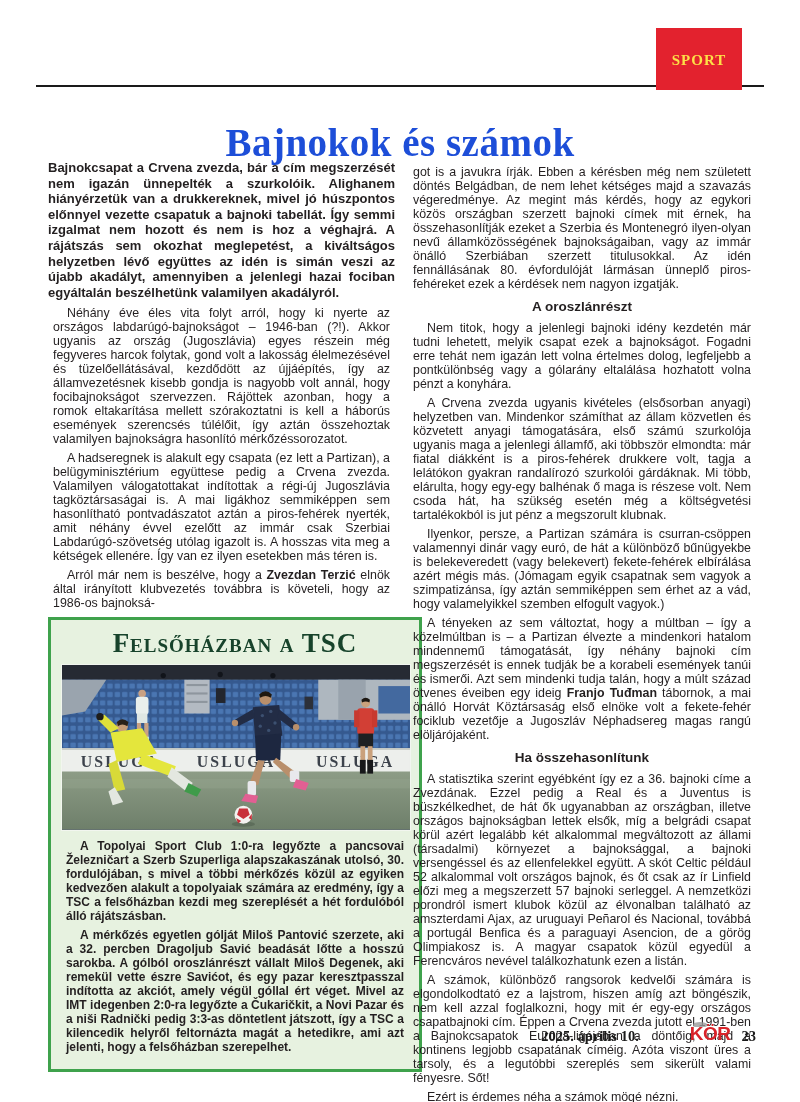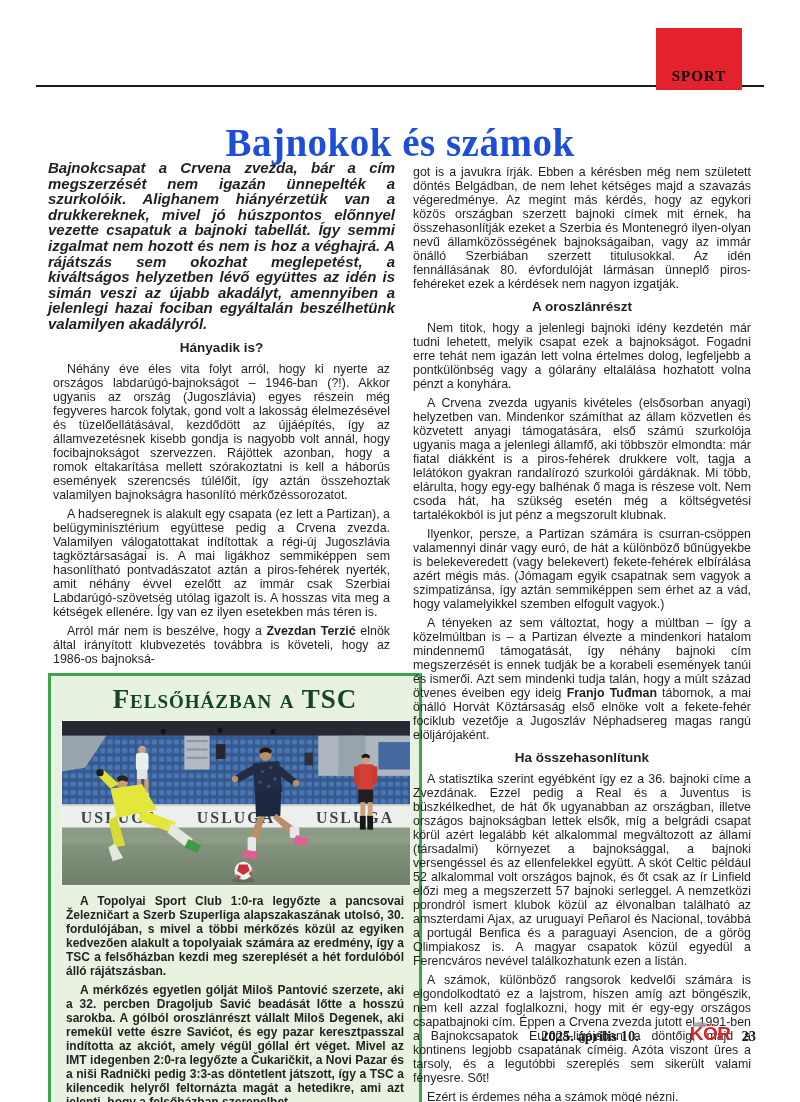--- a/index.html
+++ b/index.html
@@ -1,29 +1,29 @@
 <!DOCTYPE html>
 <html lang="hu"><head>
 <meta charset="utf-8">
 <style>
   html,body{margin:0;padding:0;background:#ffffff;}
   body{width:800px;height:1102px;position:relative;font-family:"Liberation Sans",sans-serif;color:#231f20;overflow:hidden;}
 
   .rule{position:absolute;left:36px;top:85px;width:728px;height:2px;background:#1a1a1a;}
 
   .sport-box{position:absolute;left:656px;top:28px;width:86px;height:62px;background:#e3222e;display:flex;align-items:flex-end;justify-content:center;z-index:5;}
-  .sport-box span{font-family:"Liberation Serif",serif;font-weight:bold;color:#000000;font-size:15px;letter-spacing:1px;padding-bottom:5px;}
+  .sport-box span{font-family:"Liberation Serif",serif;font-weight:bold;color:#fde047;font-size:15px;letter-spacing:1px;padding-bottom:21px;}
 
   .page-title{position:absolute;left:0;top:94px;width:800px;text-align:center;font-family:"Liberation Serif",serif;font-weight:bold;font-size:39px;color:#1d4ed8;letter-spacing:0.5px;}
 
   .col{position:absolute;top:160px;text-align:justify;font-size:12.4px;line-height:14px;}
   .col-left{left:48px;width:347px;}
   .col-right{left:408px;width:348px;}
 
-  .lead{font-weight:bold;font-size:15px;line-height:15.6px;margin:0 0 6px 0;font-style:italic;}
+  .lead{font-weight:bold;font-size:13px;line-height:15.6px;margin:0 0 6px 0;}
   .subhead{font-weight:bold;font-size:13.5px;text-align:center;margin:9px 0 7px 0;}
   p{margin:5px;}
   .indent{text-indent:14px;}
   b{font-weight:bold;}
 
   .green-box{box-sizing:border-box;margin-top:7px;width:374px;border:3px solid #3fa24c;background:#e7f2e0;padding:7px 10px 10px 10px;}
   .green-box h2{margin:2px 0 7px 0;text-align:center;font-family:"Liberation Serif",serif;font-variant:small-caps;font-weight:bold;font-size:27px;line-height:28px;color:#17432b;letter-spacing:1px;}
   .photo{display:block;width:100%;height:auto;border:1px solid #f2f6ef;background:#5b6675;}
   .box-text{margin-top:8px;text-align:justify;font-size:12px;line-height:14px;font-weight:bold;}
 
@@ -39,21 +39,20 @@
 <div class="rule"></div>
 
 <div class="sport-box">
   <span>SPORT</span>
 </div>
 
 <h1 class="page-title">Bajnokok és számok</h1>
 
 <div class="col col-left">
   <p class="lead">Bajnokcsapat a Crvena zvezda, bár a cím megszerzését nem igazán ünnepelték a szurkolóik. Alighanem hiányérzetük van a drukkereknek, mivel jó húszpontos előnnyel vezette csapatuk a bajnoki tabellát. Így semmi izgalmat nem hozott és nem is hoz a véghajrá. A rájátszás sem okozhat meglepetést, a kiváltságos helyzetben lévő együttes az idén is simán veszi az újabb akadályt, amennyiben a jelenlegi hazai fociban egyáltalán beszélhetünk valamilyen akadályról.</p>
-  <div class="subhead">Hányadik is?</div>
   <p class="indent">Néhány éve éles vita folyt arról, hogy ki nyerte az országos labdarúgó-bajnokságot – 1946-ban (?!). Akkor ugyanis az ország (Jugoszlávia) egyes részein még fegyveres harcok folytak, gond volt a lakosság élelmezésével és tüzelőellátásával, kezdődött az újjáépítés, így az államvezetésnek kisebb gondja is nagyobb volt annál, hogy focibajnokságot szervezzen. Rájöttek azonban, hogy a romok eltakarítása mellett szórakoztatni is kell a háborús események szerencsés túlélőit, így aztán összehoztak valamilyen bajnokságra hasonlító mérkőzéssorozatot.</p>
   <p class="indent">A hadseregnek is alakult egy csapata (ez lett a Partizan), a belügyminisztérium együttese pedig a Crvena zvezda. Valamilyen válogatottakat indítottak a régi-új Jugoszlávia tagköztársaságai is. A mai ligákhoz semmiképpen sem hasonlítható pontvadászatot aztán a piros-fehérek nyerték, amit néhány évvel ezelőtt az immár csak Szerbiai Labdarúgó-szövetség utólag igazolt is. A hosszas vita meg a kétségek ellenére. Így van ez ilyen esetekben más téren is.</p>
   <p class="indent"><span>Arról már nem is beszélve, hogy a </span><b>Zvezdan Terzić</b><span> elnök által irányított klubvezetés továbbra is követeli, hogy az 1986-os bajnoksá-</span></p>
 
   <div class="green-box">
     <h2>Felsőházban a TSC</h2>
 
     <svg class="photo" viewBox="0 0 330 156" xmlns="http://www.w3.org/2000/svg" role="img">
       <defs>
         <pattern id="seats" width="7" height="8" patternUnits="userSpaceOnUse">

